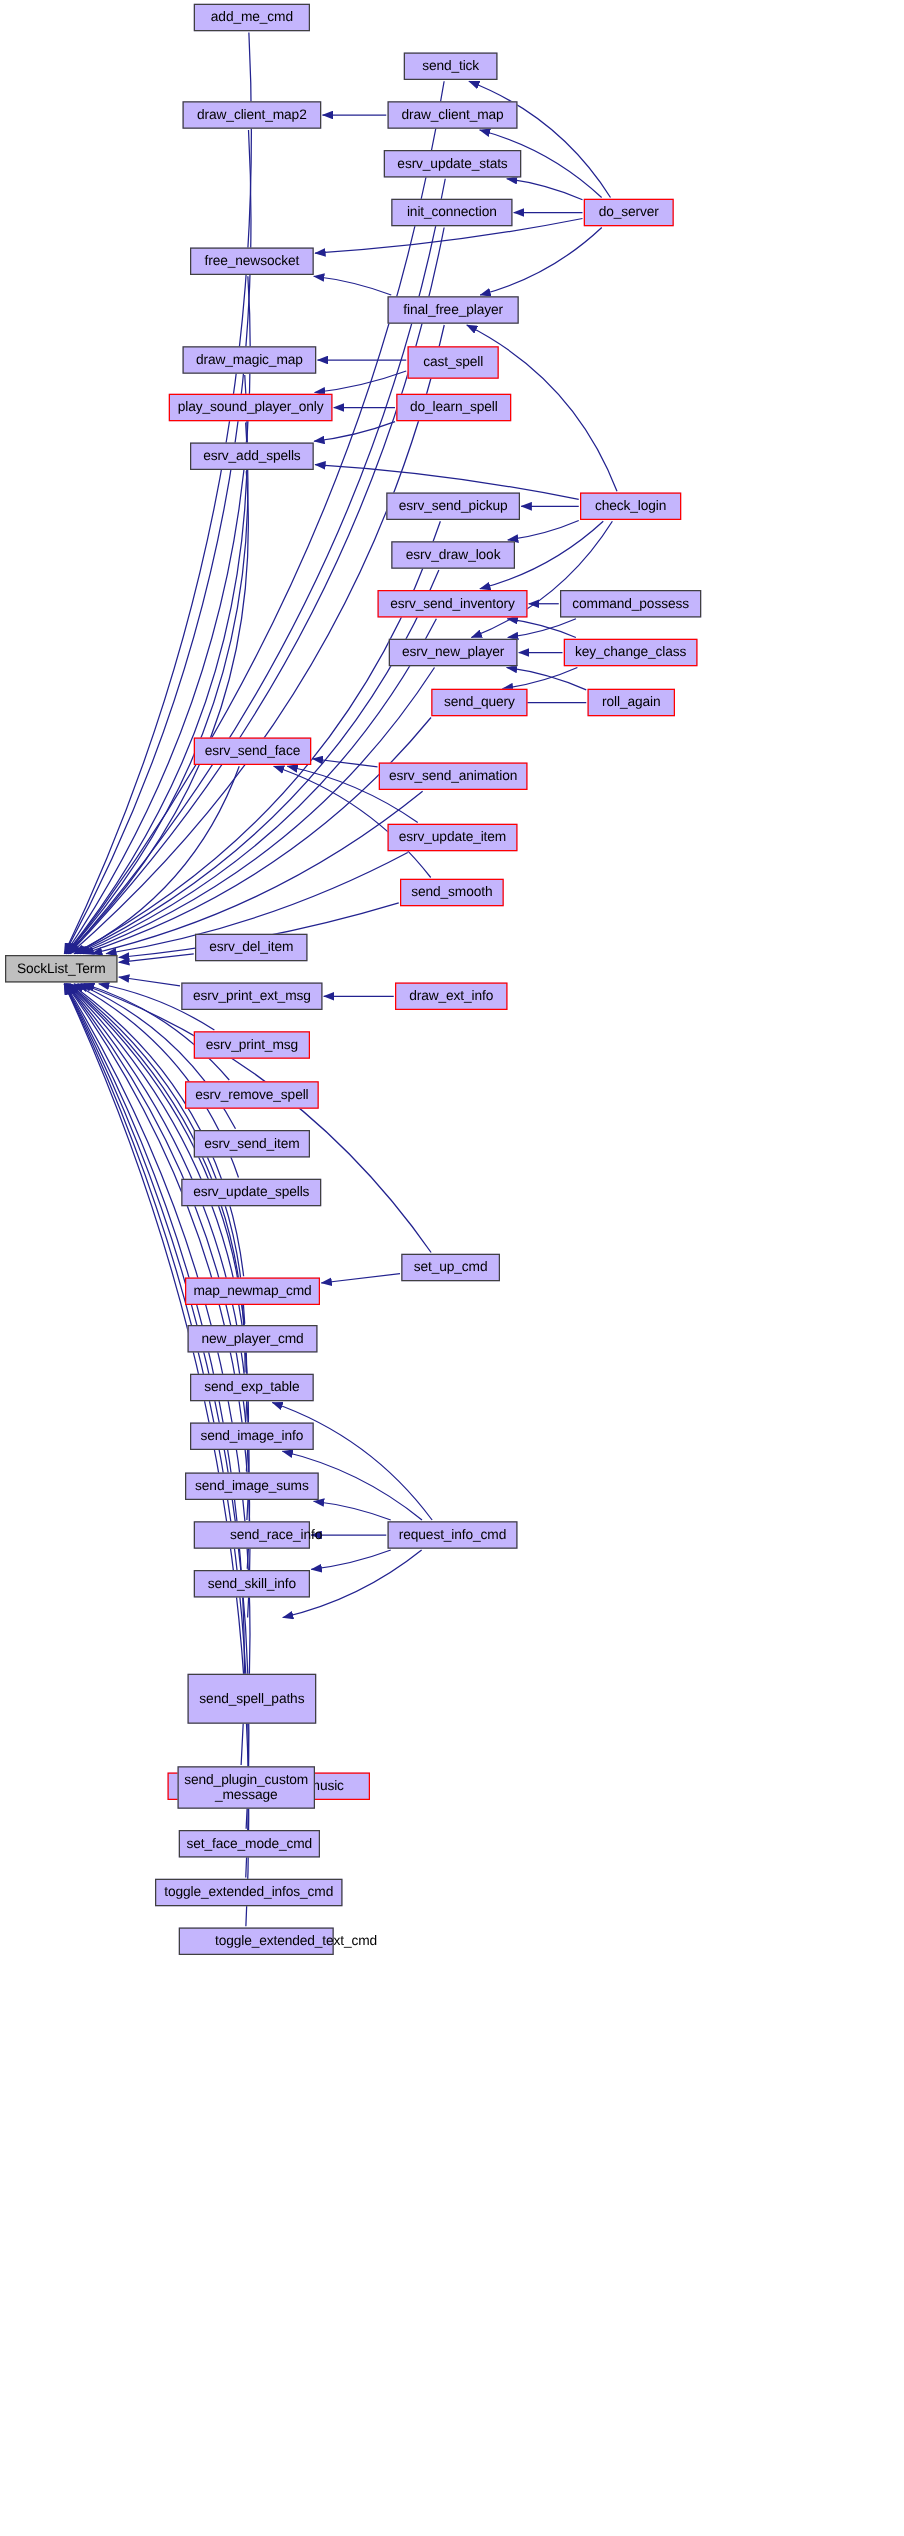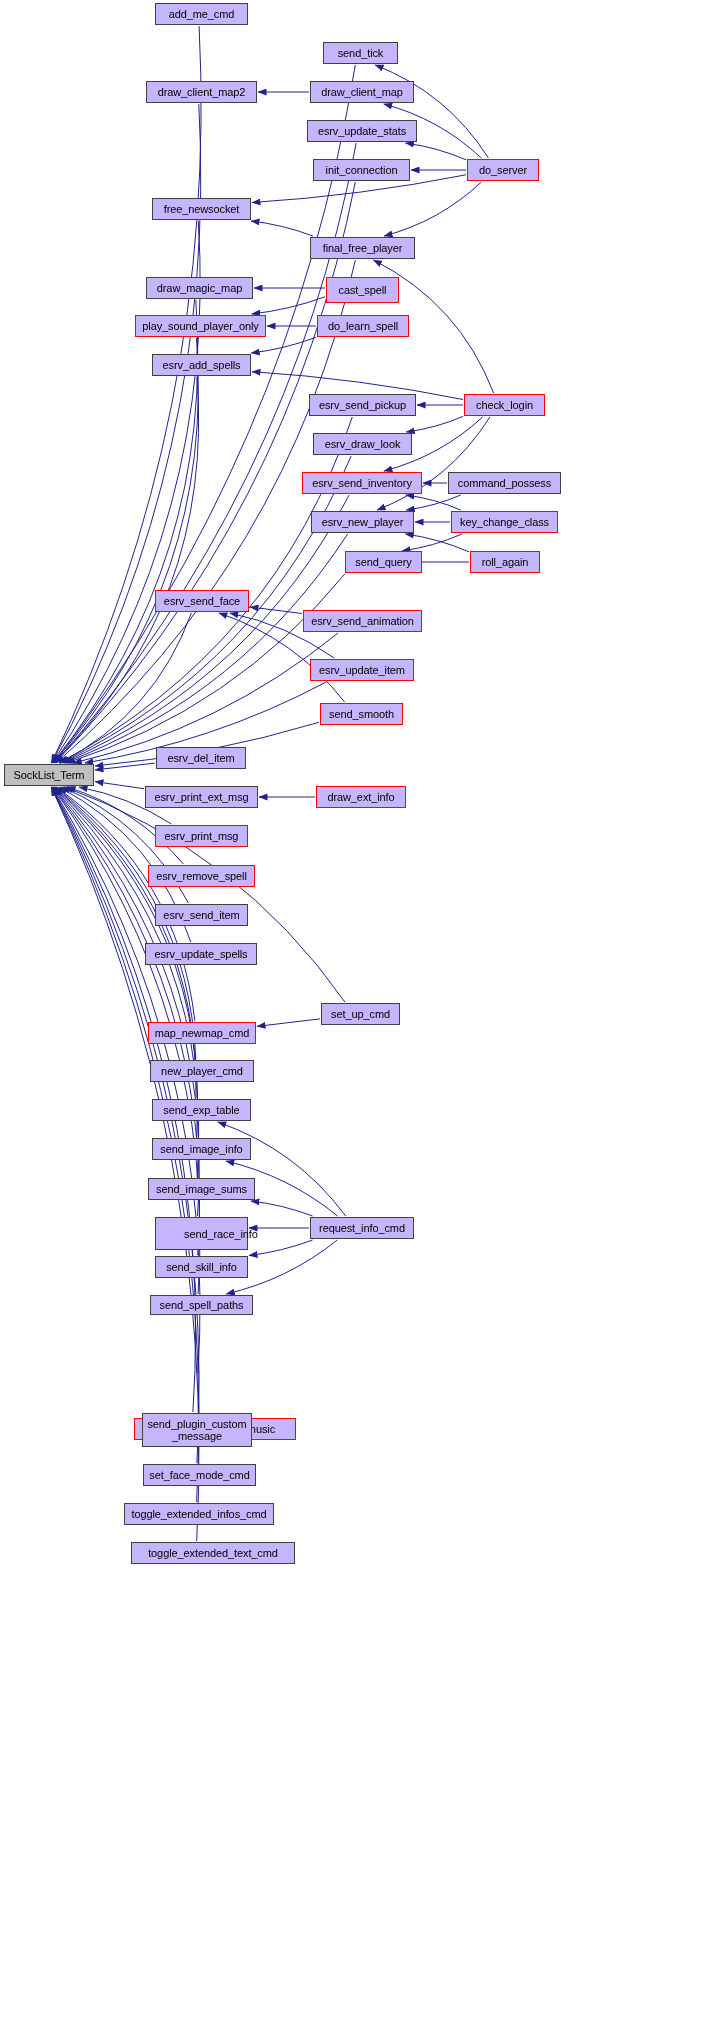--- a/index.html
+++ b/index.html
@@ -180,24 +180,24 @@
       <div class="gnode red" style="left: 155px; top: 825px; width: 93px; height: 22px;"><span class="lbl">esrv_print_msg</span></div>
       <div class="gnode red" style="left: 148px; top: 865px; width: 107px; height: 22px;"><span class="lbl">esrv_remove_spell</span></div>
       <div class="gnode" style="left: 155px; top: 904px; width: 93px; height: 22px;"><span class="lbl">esrv_send_item</span></div>
       <div class="gnode" style="left: 145px; top: 943px; width: 112px; height: 22px;"><span class="lbl">esrv_update_spells</span></div>
       <div class="gnode" style="left: 321px; top: 1003px; width: 79px; height: 22px;"><span class="lbl">set_up_cmd</span></div>
       <div class="gnode red" style="left: 148px; top: 1022px; width: 108px; height: 22px;"><span class="lbl">map_newmap_cmd</span></div>
       <div class="gnode" style="left: 150px; top: 1060px; width: 104px; height: 22px; justify-content: flex-end;"><span class="lbl">new_player_cmd</span></div>
       <div class="gnode" style="left: 152px; top: 1099px; width: 99px; height: 22px;"><span class="lbl">send_exp_table</span></div>
       <div class="gnode" style="left: 152px; top: 1138px; width: 99px; height: 22px;"><span class="lbl">send_image_info</span></div>
       <div class="gnode" style="left: 148px; top: 1178px; width: 107px; height: 22px;"><span class="lbl">send_image_sums</span></div>
-      <div class="gnode" style="left: 155px; top: 1217px; width: 93px; height: 33px; padding-left: 28px;"><span class="lbl">send_race_info</span></div>
+      <div class="gnode" style="left: 155px; top: 1217px; width: 93px; height: 22px; padding-left: 28px;"><span class="lbl">send_race_info</span></div>
       <div class="gnode" style="left: 310px; top: 1217px; width: 104px; height: 22px;"><span class="lbl">request_info_cmd</span></div>
       <div class="gnode" style="left: 155px; top: 1256px; width: 93px; height: 22px;"><span class="lbl">send_skill_info</span></div>
-      <div class="gnode" style="left: 150px; top: 1295px; width: 103px; height: 20px;"><span class="lbl">send_spell_paths</span></div>
+      <div class="gnode" style="left: 150px; top: 1339px; width: 103px; height: 40px;"><span class="lbl">send_spell_paths</span></div>
       <div class="gnode red" style="left: 134px; top: 1374px; width: 162px; height: 22px; margin-top: 44px;"><span class="lbl">send_background_music</span></div>
       <div class="gnode" style="left: 142px; top: 1413px; width: 110px; height: 34px;"><span class="lbl">send_plugin_custom
 _message</span></div>
       <div class="gnode" style="left: 143px; top: 1464px; width: 113px; height: 22px;"><span class="lbl">set_face_mode_cmd</span></div>
       <div class="gnode" style="left: 124px; top: 1503px; width: 150px; height: 22px;"><span class="lbl">toggle_extended_infos_cmd</span></div>
-      <div class="gnode" style="left: 131px; top: 1542px; width: 164px; height: 22px;"><span class="lbl">toggle_extended_text_cmd</span></div>
+      <div class="gnode" style="left: 143px; top: 1542px; width: 124px; height: 22px; padding-left: 28px;"><span class="lbl">toggle_extended_text_cmd</span></div>
     </div>
 </div>
 
 </body></html>

